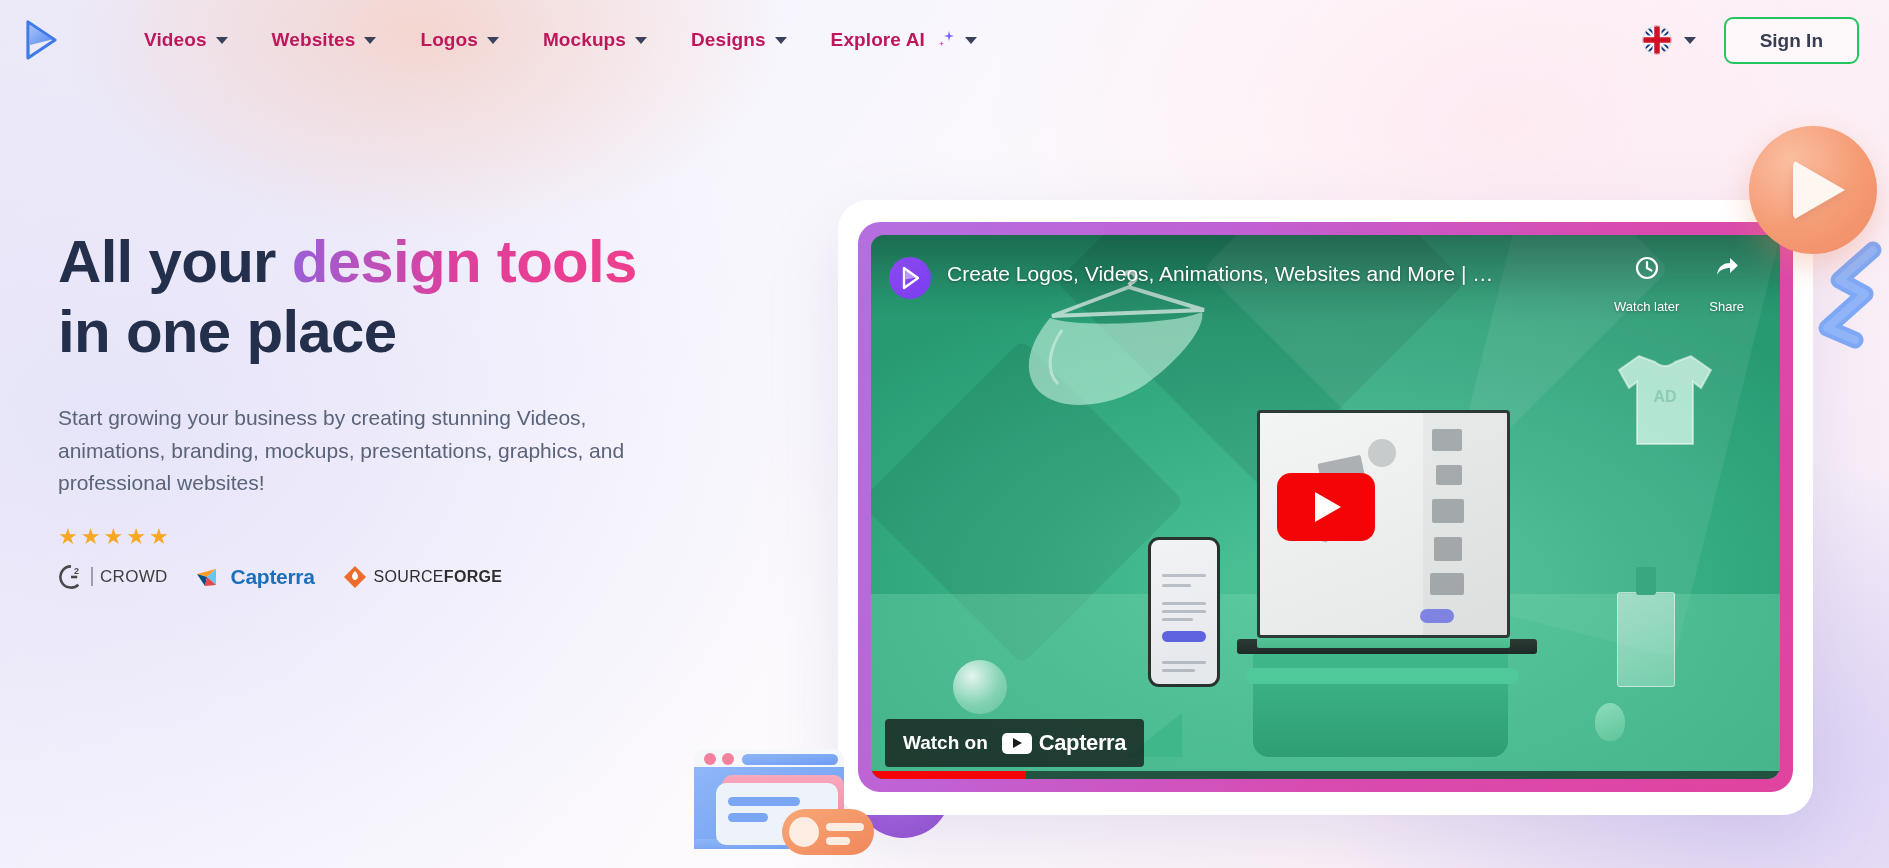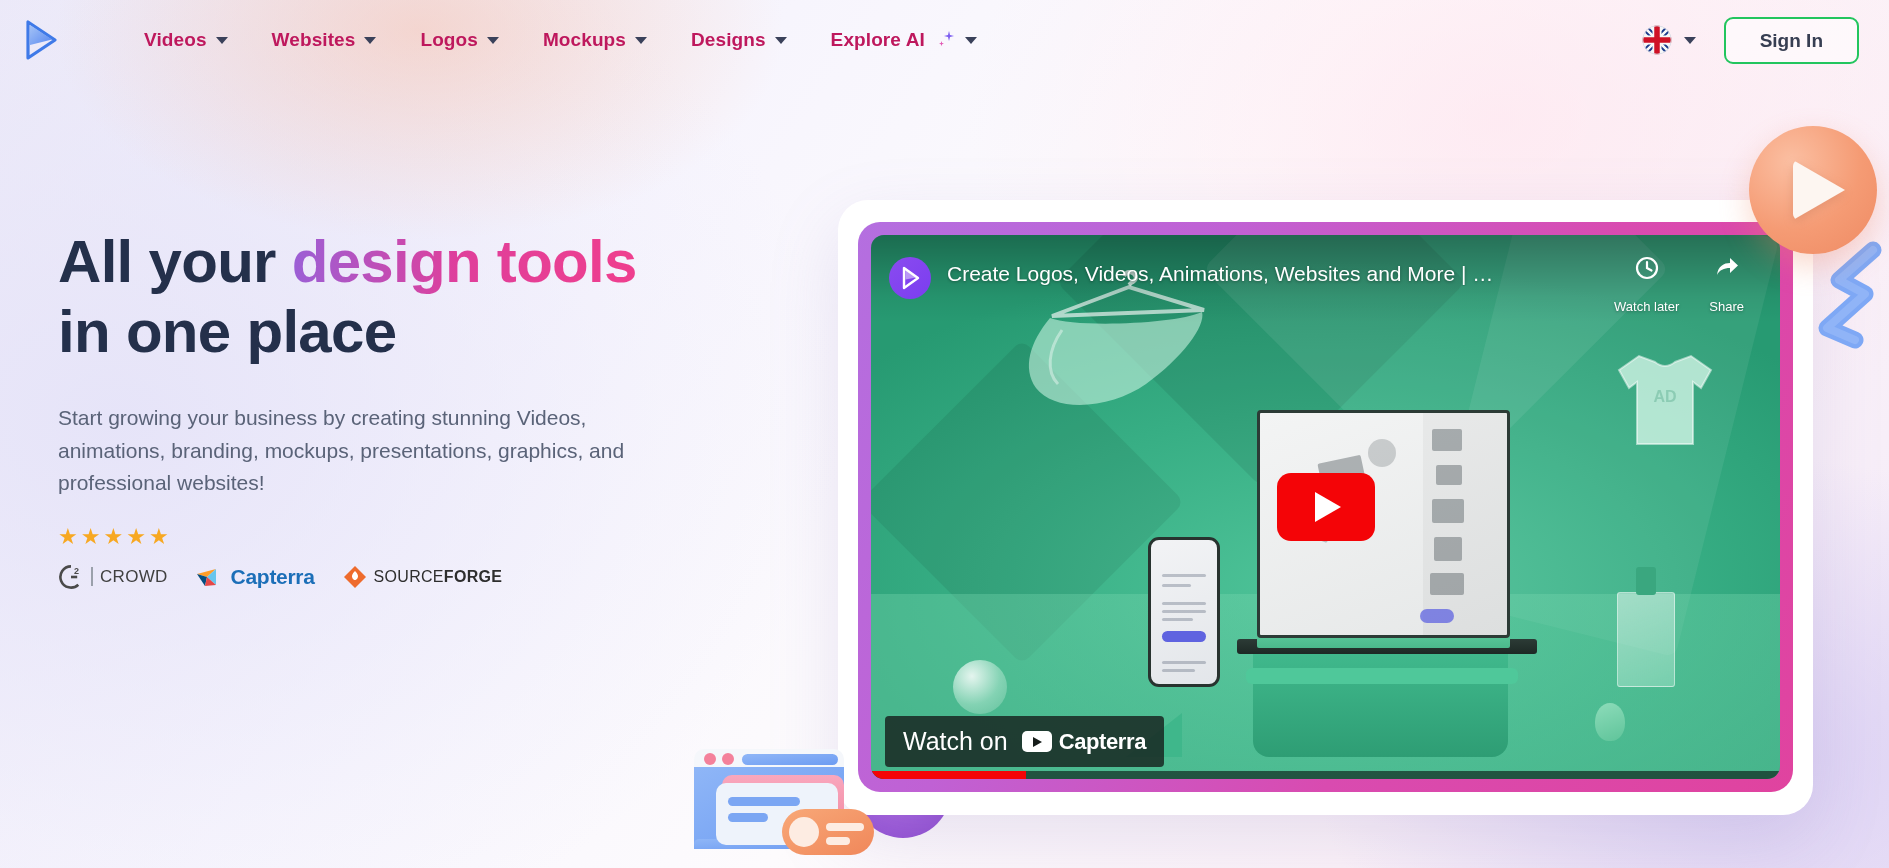--- a/index.html
+++ b/index.html
@@ -172,21 +172,21 @@
     border-bottom: 15px solid transparent;
     border-left: 26px solid #fff; margin-left: 5px;
   }
 
   .watch-on {
     position: absolute; left: 14px; bottom: 12px;
     display: flex; align-items: center; gap: 14px;
     background: rgba(22,33,29,0.82); border-radius: 4px;
     padding: 11px 18px; z-index: 7; cursor: pointer;
   }
-  .watch-on .wo-text { color: #fff; font-size: 25px; font-weight: 400; }
+  .watch-on .wo-text { color: #fff; font-size: 19px; font-weight: 700; }
   .yt-mini { display: flex; align-items: center; gap: 7px; }
   .yt-mini-box {
     width: 30px; height: 21px; border-radius: 5px; background: #fff;
     display: flex; align-items: center; justify-content: center;
   }
   .yt-mini-box .t {
     width: 0; height: 0;
     border-top: 5px solid transparent; border-bottom: 5px solid transparent;
     border-left: 9px solid #161d1a; margin-left: 2px;
   }

